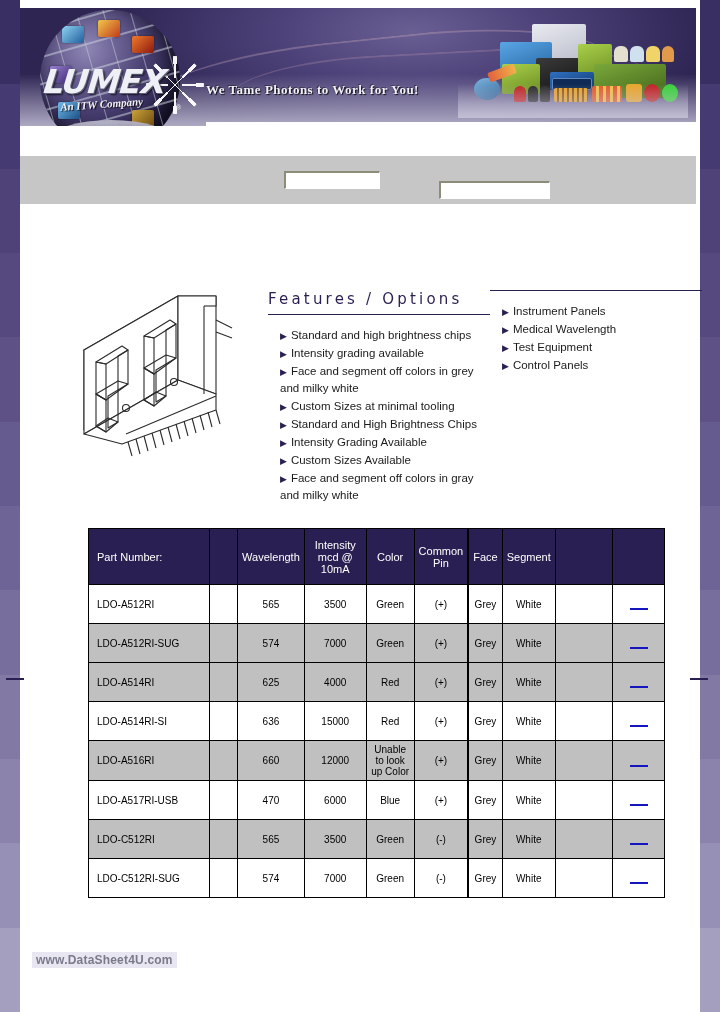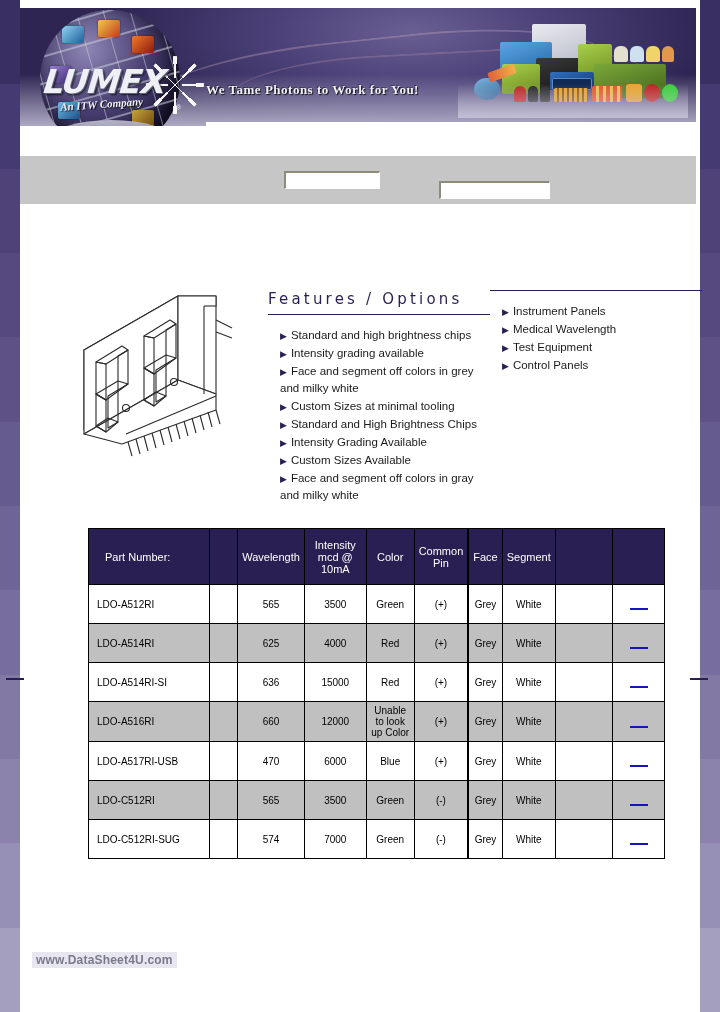--- a/index.html
+++ b/index.html
@@ -246,21 +246,21 @@
     color: #000000;
     padding: 3px 4px;
   }
   #spec-table thead th {
     background: #2a1f52;
     color: #ffffff;
     height: 56px;
     vertical-align: middle;
     font-size: 11px;
   }
-  #spec-table thead th.pn { text-align: left; padding-left: 16px; }
+  #spec-table thead th.pn { text-align: left; padding-left: 8px; }
   #spec-table tbody td { height: 39px; vertical-align: middle; text-align: center; }
   #spec-table tbody td.pn { text-align: left; padding-left: 8px; font-size: 10px; }
   #spec-table tbody tr.alt td { background: #c0c0c0; }
   #spec-table tbody tr td { background: #ffffff; }
   #spec-table tbody tr.alt td { background: #c0c0c0; }
   .c-pn   { width: 122px; }
   .c-blank1 { width: 28px; }
   .c-wl   { width: 62px; }
   .c-int  { width: 62px; }
   .c-col  { width: 48px; }
@@ -516,20 +516,32 @@
             <td>565</td>
             <td>3500</td>
             <td>Green</td>
             <td>(+)</td>
             <td class="thick-l">Grey</td>
             <td>White</td>
             <td></td>
             <td><span class="dashlink"></span></td>
           </tr>
           <tr class="alt">
+            <td class="pn">LDO-A512RI-SUG</td>
+            <td></td>
+            <td>574</td>
+            <td>7000</td>
+            <td>Green</td>
+            <td>(+)</td>
+            <td class="thick-l">Grey</td>
+            <td>White</td>
+            <td></td>
+            <td><span class="dashlink"></span></td>
+          </tr>
+          <tr class="alt">
             <td class="pn">LDO-A514RI</td>
             <td></td>
             <td>625</td>
             <td>4000</td>
             <td>Red</td>
             <td>(+)</td>
             <td class="thick-l">Grey</td>
             <td>White</td>
             <td></td>
             <td><span class="dashlink"></span></td>

